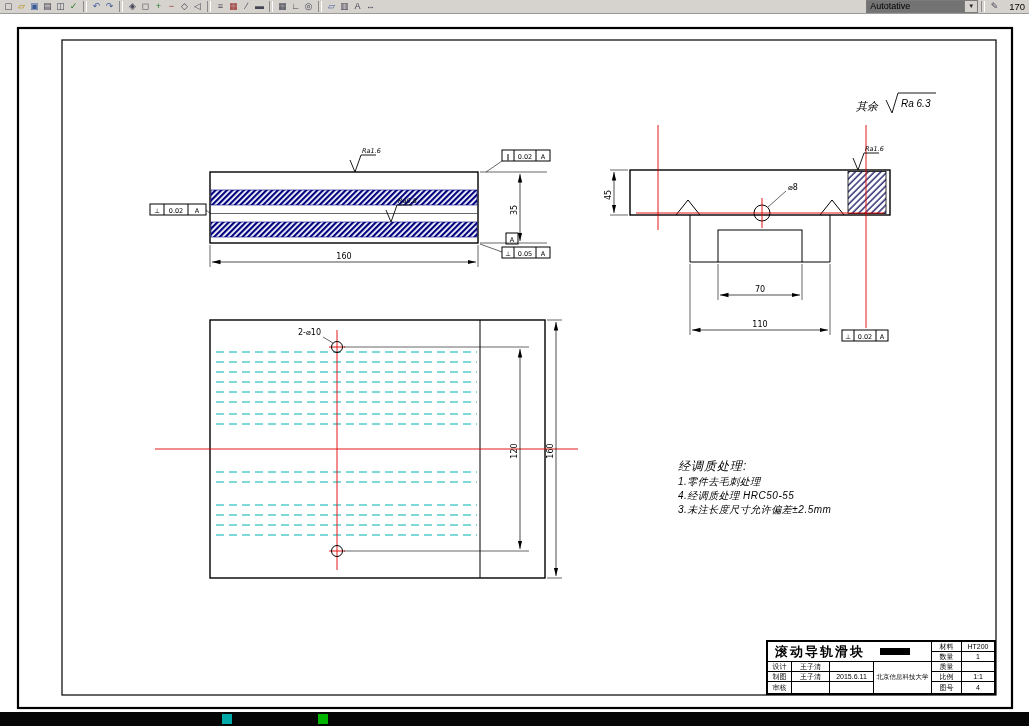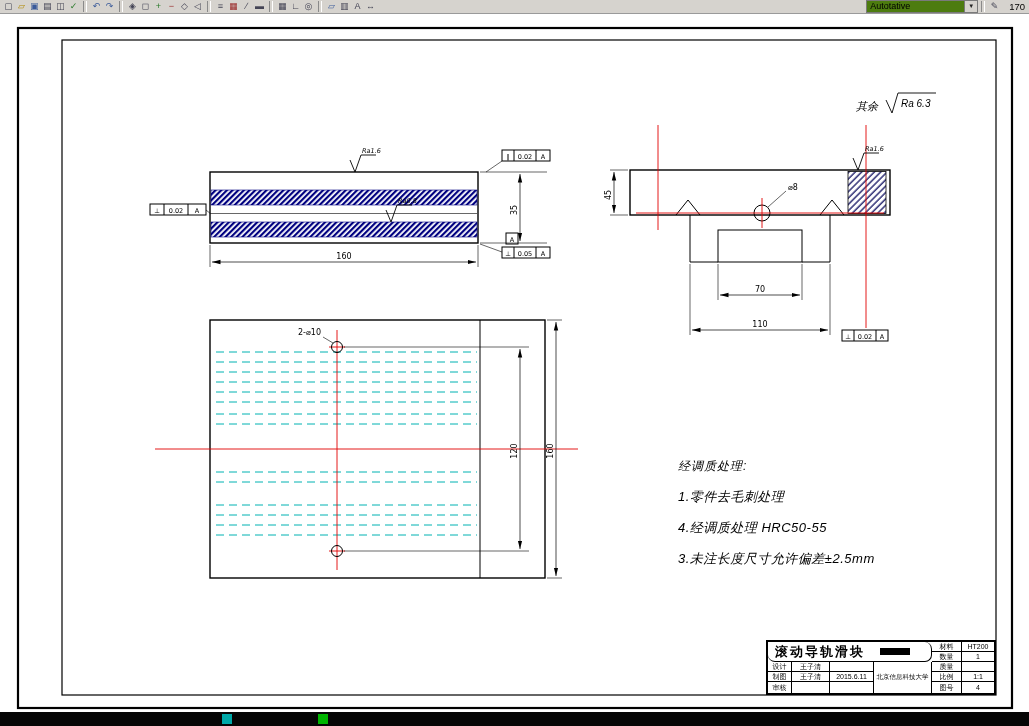--- a/index.html
+++ b/index.html
@@ -7,21 +7,21 @@
        font-family:"Liberation Sans",sans-serif;}
   
   .toolbar{position:absolute;top:0;left:0;width:1029px;height:14px;background:#d6d3ce;
            border-bottom:1px solid #9a9a9a;box-sizing:border-box;display:flex;align-items:center;
            padding-left:2px;z-index:5;}
   .tb-icon{width:13px;height:13px;line-height:13px;font-size:9px;text-align:center;
            color:#444;cursor:default;flex:0 0 auto;}
   .tb-sep{width:2px;height:11px;border-left:1px solid #8a8a8a;border-right:1px solid #fff;
           margin:0 3px;flex:0 0 auto;}
   .tb-right{margin-left:auto;display:flex;align-items:center;padding-right:4px;}
-  .tb-combo{display:flex;width:112px;height:13px;background:#4d7c0f;border:1px solid #7a7a7a;
+  .tb-combo{display:flex;width:112px;height:13px;background:#737373;border:1px solid #7a7a7a;
             box-sizing:border-box;align-items:center;}
   .combo-text{flex:1;font-size:9px;line-height:11px;padding-left:3px;white-space:nowrap;overflow:hidden;}
   .combo-btn{width:12px;background:#d6d3ce;border-left:1px solid #7a7a7a;font-size:6px;
              line-height:11px;text-align:center;color:#222;}
   .tb-coord{font-size:9.5px;color:#000;margin-left:8px;}
   
   .canvas{position:absolute;top:14px;left:0;width:1029px;height:698px;background:#fff;}
   .sheet-svg{position:absolute;top:0;left:0;}
   .frame2{fill:none;stroke:#000;stroke-width:2.2;}
   .frame1{fill:none;stroke:#000;stroke-width:1.2;}
@@ -32,28 +32,28 @@
   .thin{stroke:#000;stroke-width:0.9;fill:none;}
   .cl {stroke:#e10000;stroke-width:0.9;}
   .hid{stroke:#00b2b2;stroke-width:1;stroke-dasharray:8 5;}
   .dtx  {font-family:"DejaVu Sans",sans-serif;font-size:8px;fill:#000;}
   .dtx-s{font-family:"DejaVu Sans",sans-serif;font-size:6.5px;fill:#000;}
   .dtx-i{font-style:italic;}
   .tam{text-anchor:middle;}
   
   .techreq{position:absolute;left:678px;top:444px;color:#000;font-style:italic;}
   .tr-title{font-size:12px;letter-spacing:1px;}
-  .tr-item{font-size:13px;margin-top:13px;letter-spacing:.5px;white-space:nowrap;}
+  .tr-item{font-size:10px;letter-spacing:.5px;white-space:nowrap;}
   
   .titleblock{position:absolute;left:766px;top:626px;width:230px;height:55px;border:2px solid #000;
               box-sizing:border-box;background:#fff;}
   .tb-cell{position:absolute;box-sizing:border-box;display:flex;align-items:center;justify-content:center;
            font-size:7px;color:#000;white-space:nowrap;overflow:hidden;}
   .br{border-right:1px solid #000;} .bb{border-bottom:1px solid #000;}
-  .tb-name{font-size:13px;font-weight:bold;letter-spacing:2px;justify-content:flex-start;padding-left:7px;border-radius:7px;}
+  .tb-name{font-size:13px;font-weight:bold;letter-spacing:2px;justify-content:flex-start;padding-left:7px;}
   .stdmark{position:absolute;left:112px;top:6px;width:30px;height:7px;background:#000;}
   .org{font-size:6.5px;}
   
   .statusbar{position:absolute;left:0;top:712px;width:1029px;height:14px;background:#060606;}
   .sb-icon{position:absolute;top:2px;width:10px;height:10px;display:block;}
 </style>
 </head>
 <body>
 
 <div class="app">

